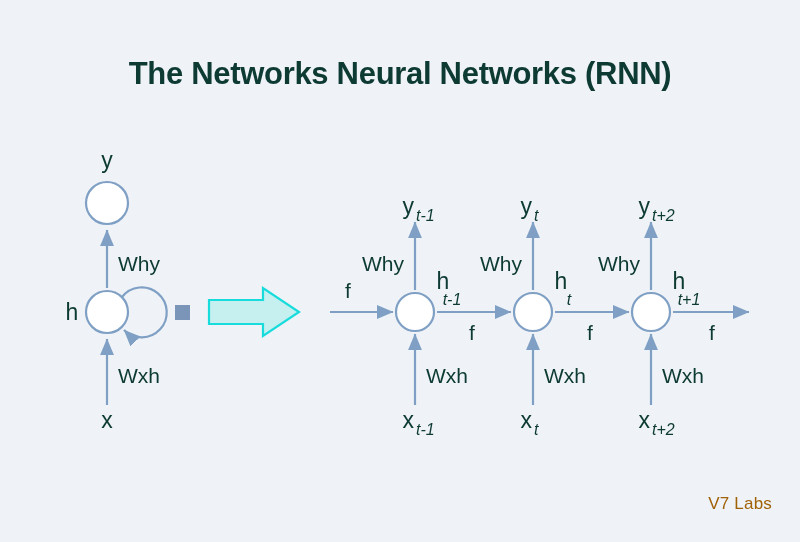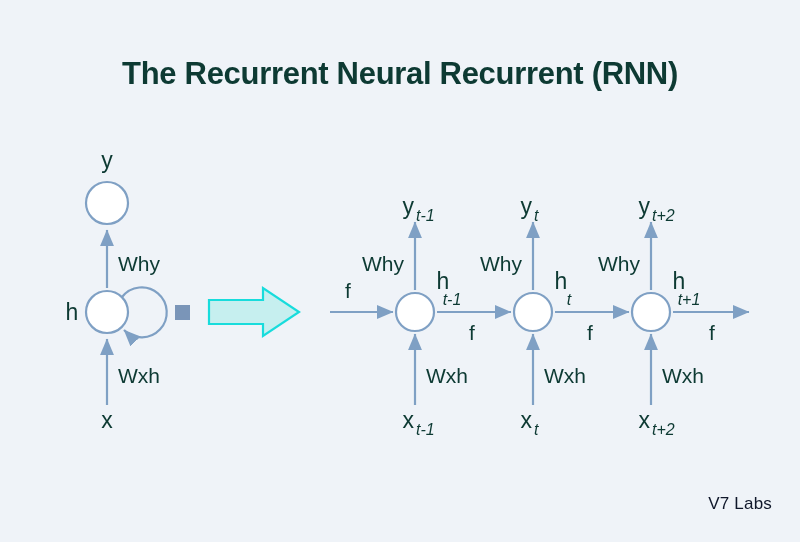--- a/index.html
+++ b/index.html
@@ -30,21 +30,21 @@
     font-size: 31px;
     font-weight: bold;
     color: #0d3a33;
     letter-spacing: -0.3px;
   }
   .watermark {
     position: absolute;
     right: 28px;
     bottom: 28px;
     font-size: 17px;
-    color: #0f172a;
+    color: #a16207;
     letter-spacing: 0.2px;
   }
   svg text {
     font-family: "Liberation Sans", sans-serif;
     fill: #0d3a33;
   }
   .lbl {
     font-size: 21px;
   }
   .var {
@@ -69,21 +69,21 @@
   }
   .bigarrow {
     fill: #c6efef;
     stroke: #18dcdc;
     stroke-width: 2.2;
   }
 </style>
 </head>
 <body>
 
-<div class="title">The Recurrent Neural Recurrent (RNN)</div>
+<div class="title">The Networks Neural Networks (RNN)</div>
 
 <svg id="canvas" viewBox="0 0 800 542">
   <defs>
     <marker id="ah" markerWidth="9" markerHeight="9" refX="7.4" refY="3.2" orient="auto">
       <path d="M0,0 L7.6,3.2 L0,6.4 z" fill="#7fa0c4"></path>
     </marker>
   </defs>
 
   <g>
 

